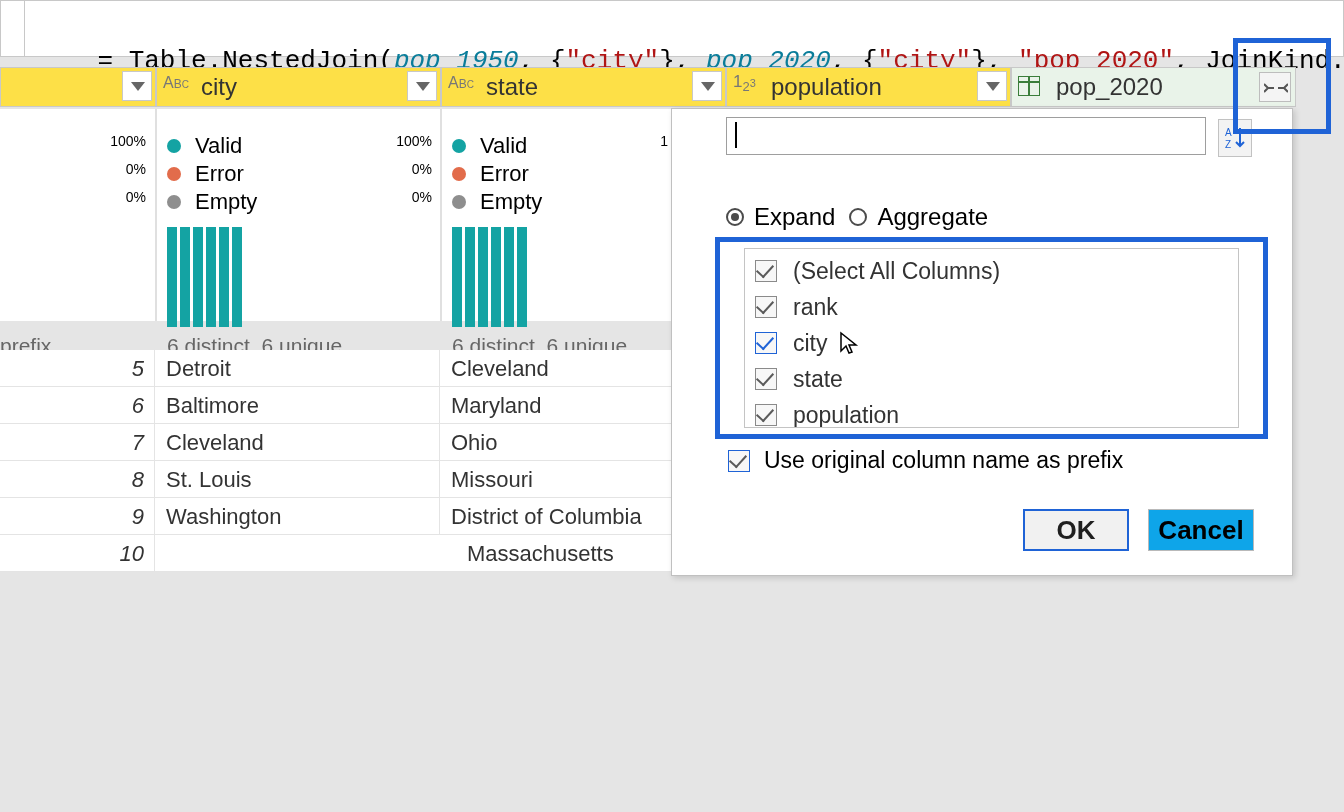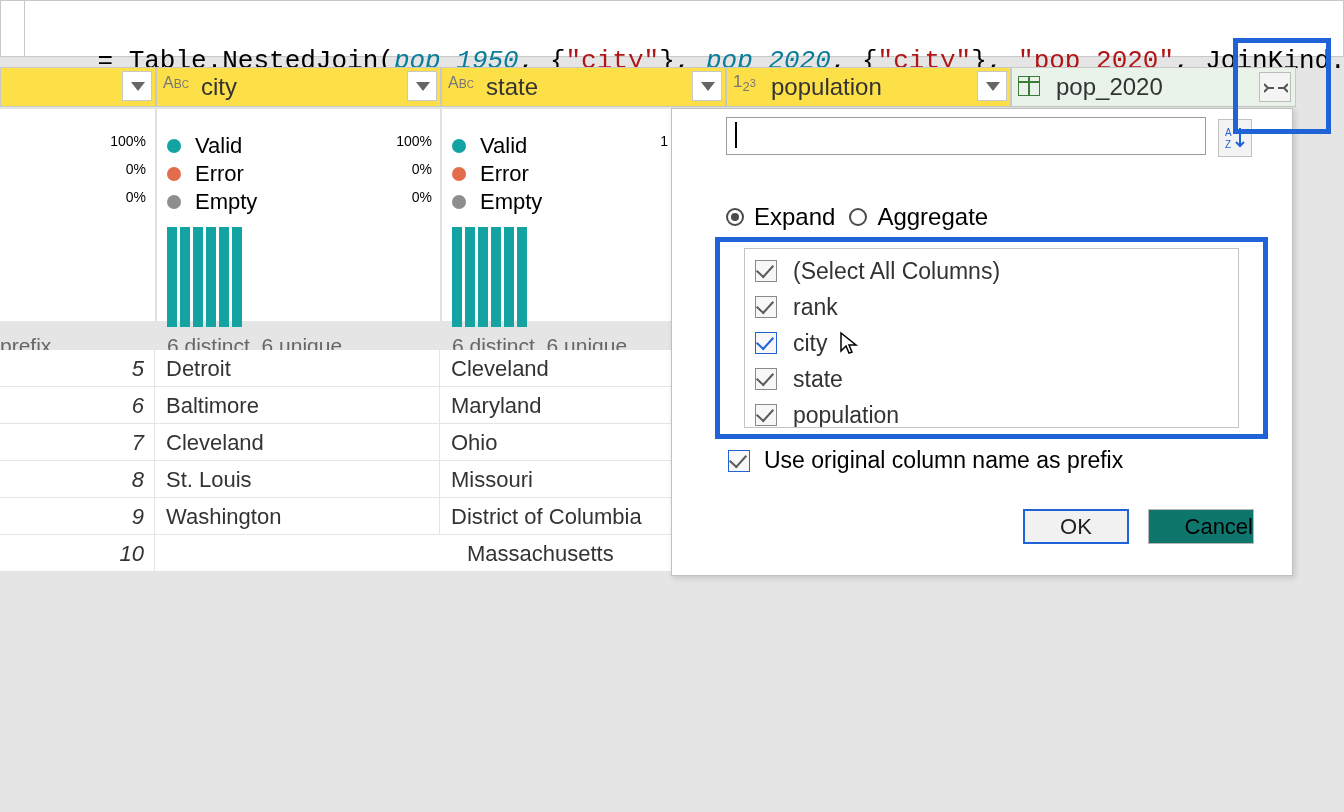--- a/index.html
+++ b/index.html
@@ -106,25 +106,25 @@
     border-right:2px solid #5a5a5a; border-bottom:2px solid #5a5a5a; transform:rotate(42deg);
   }
   .chk.hl { border-color:#1f63d6; }
   .chk.hl.checked:after { border-color:#1f63d6; }
 
   .prefix-row {
     position:absolute; left:56px; top:338px; display:flex; align-items:center; gap:14px; font-size:23px;
   }
 
   .btn {
-    position:absolute; width:106px; height:35px; font-size:22px;
-    display:flex; align-items:center; justify-content:center; cursor:pointer;
+    position:absolute; width:106px; height:42px; font-size:26px;
+    display:flex; align-items:center; justify-content:center; cursor:pointer;font-weight:bold;
   }
   .btn.ok { left:351px; top:400px; background:#f1f1f1; border:2px solid #1f63d6; color:#1f1f1f; }
-  .btn.cancel { left:476px; top:400px; background:#0f766e; border:1px solid #b9b9b9;justify-content:flex-end; }
+  .btn.cancel { left:476px; top:400px; background:#0ea5e9; border:1px solid #b9b9b9; }
 
   
   .cursor {
     position:absolute; left:839px; top:331px; width:20px; height:24px; pointer-events:none;
   }
 
   
   .blue-box-tr {
     position:absolute; left:1233px; top:38px; width:98px; height:96px;
     border:5px solid #1f63d6;

